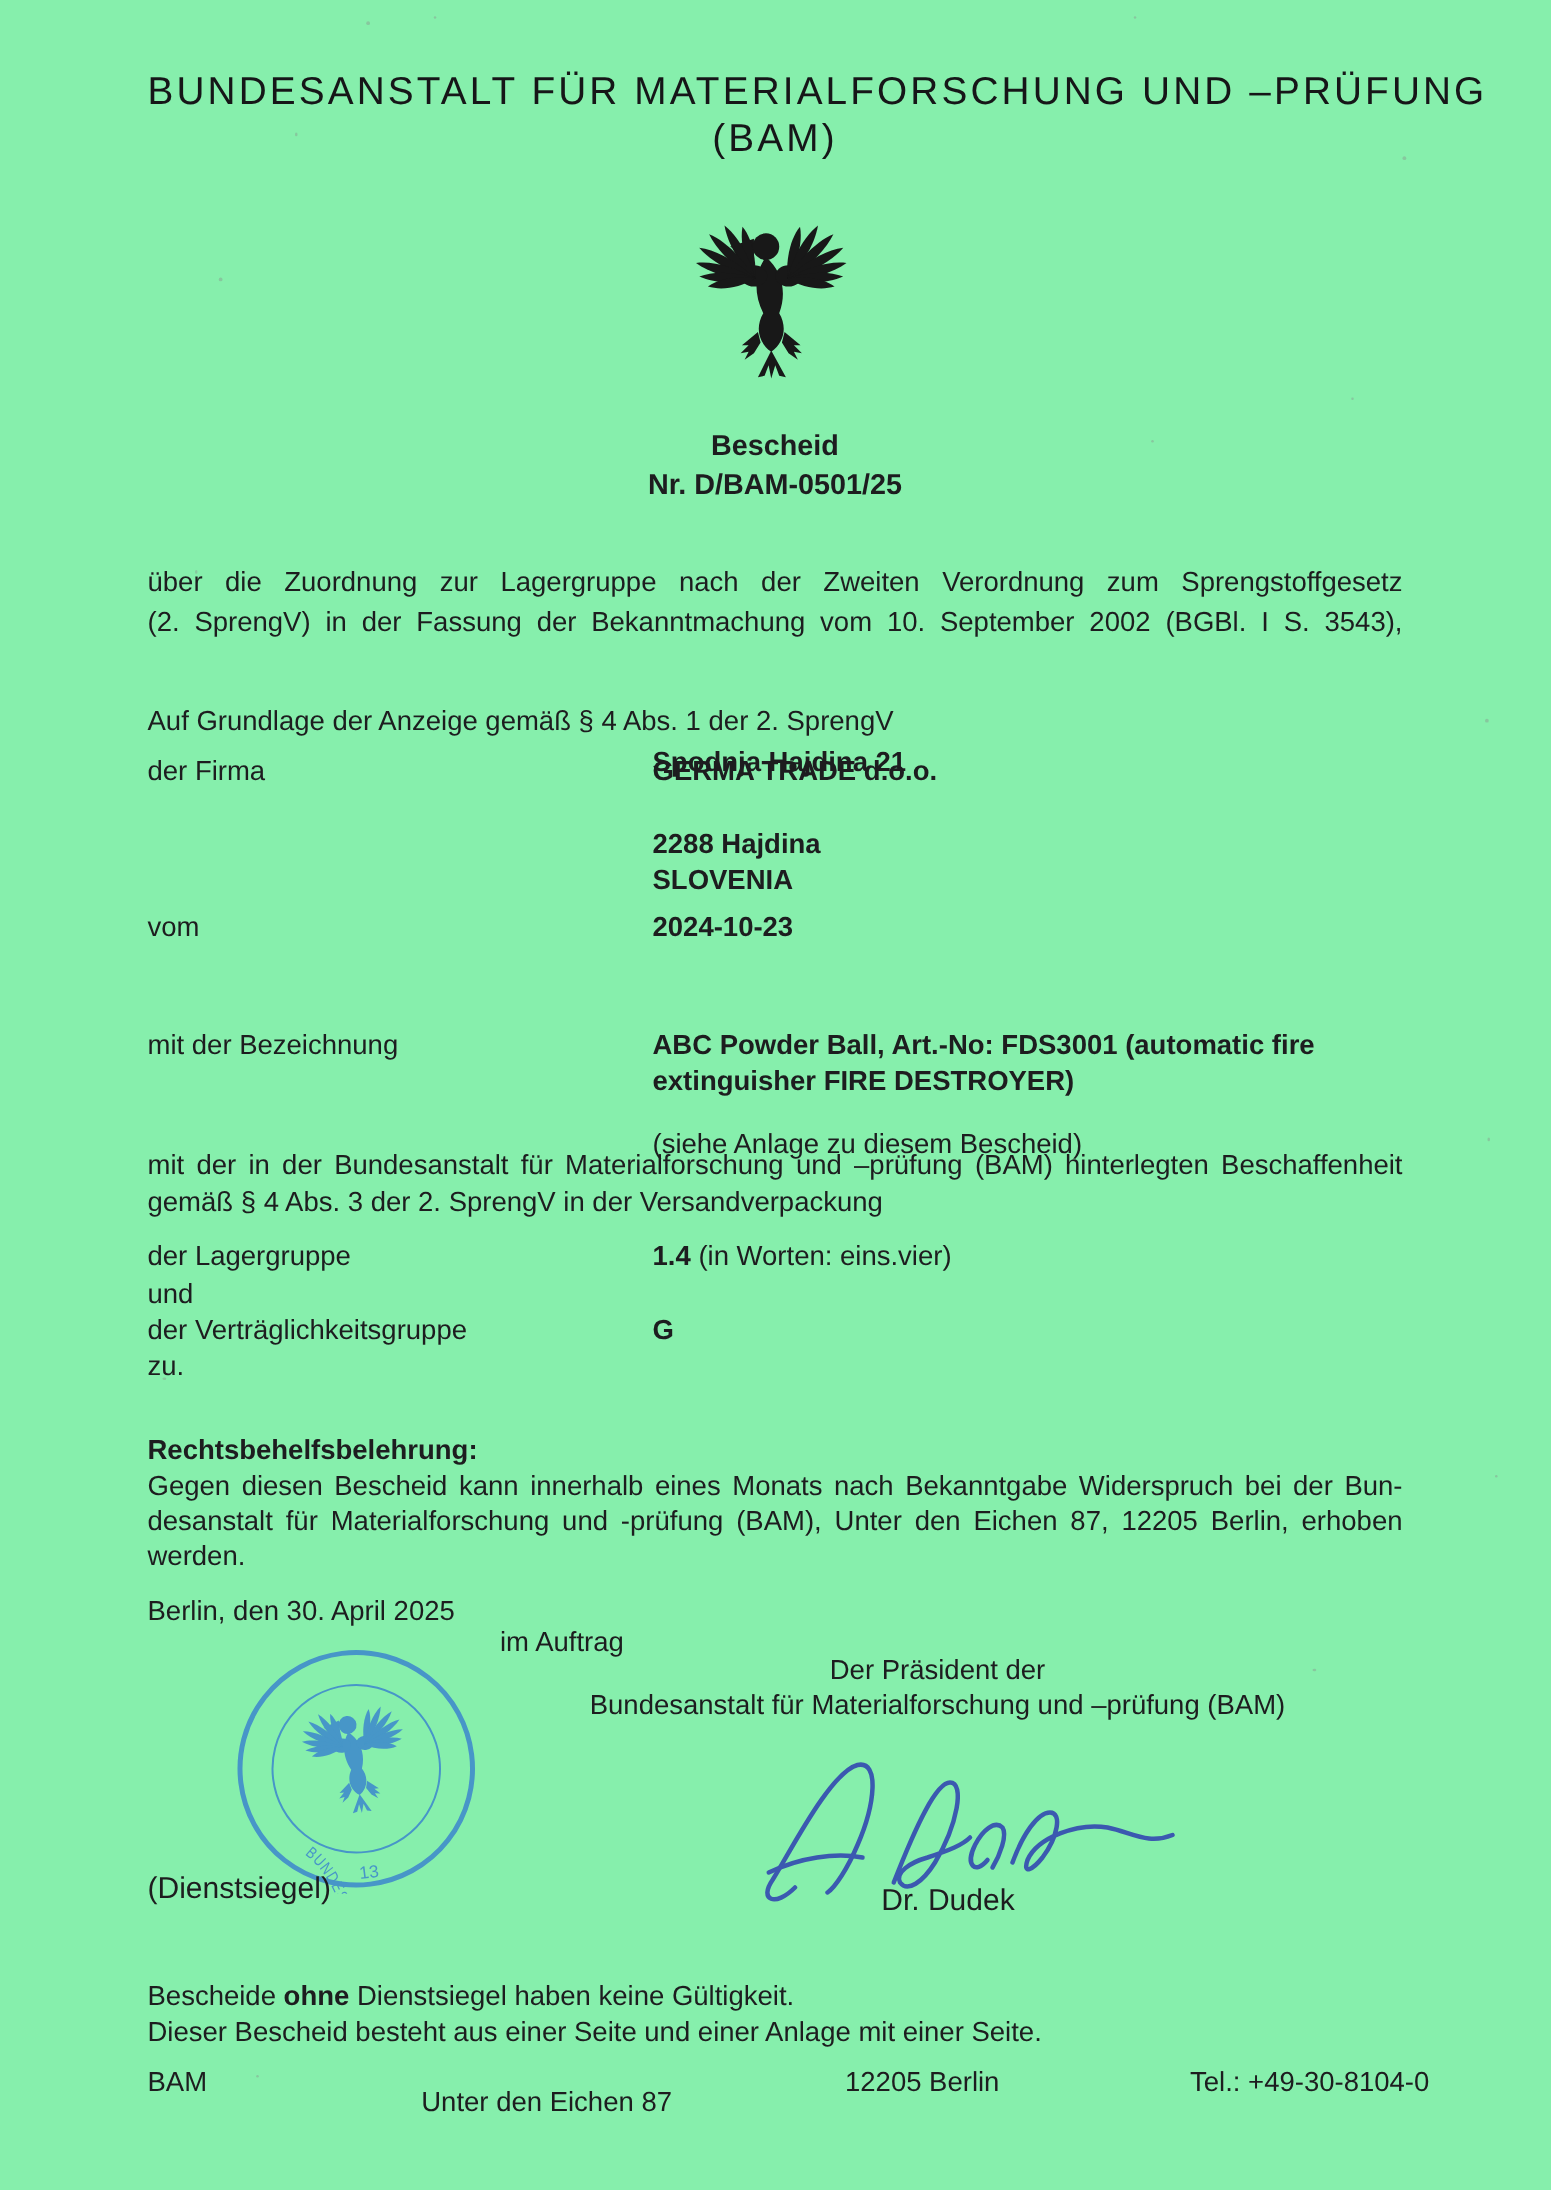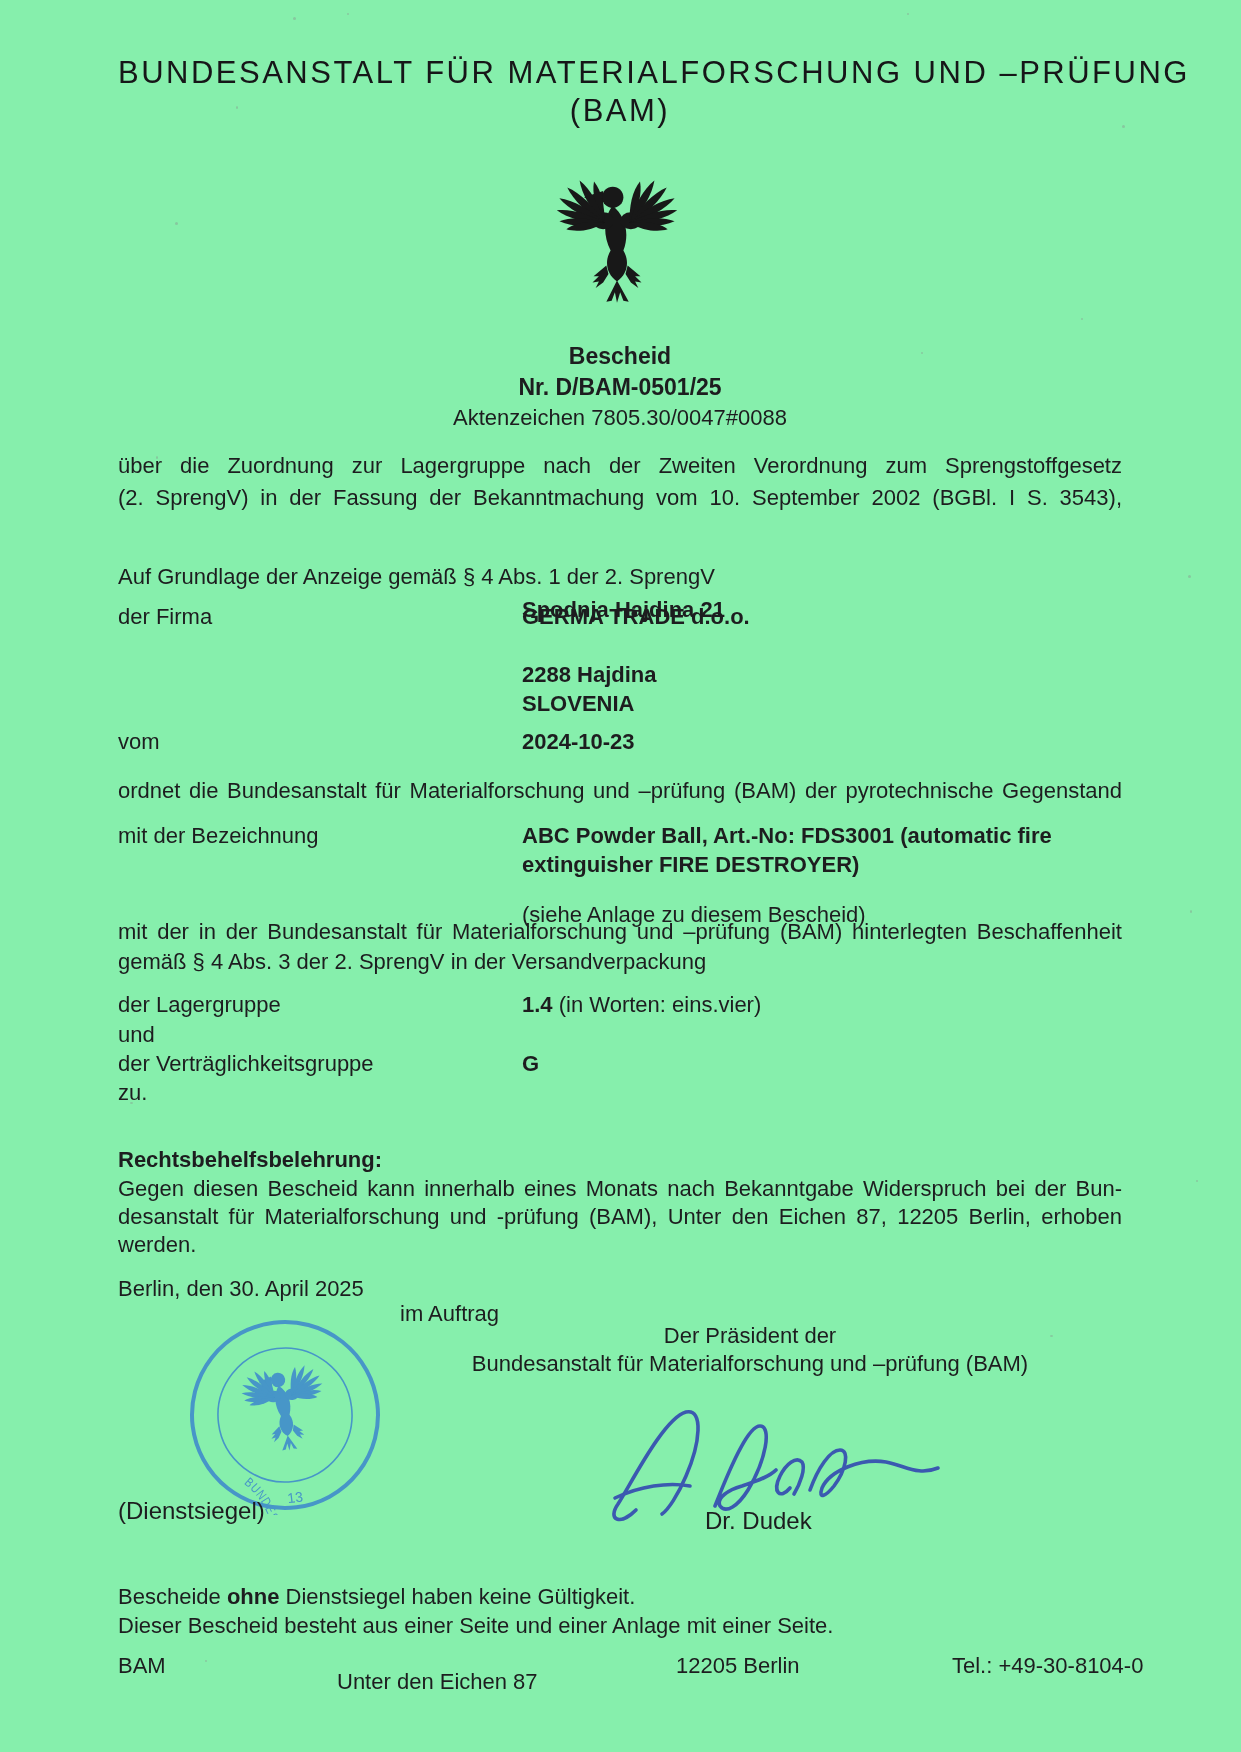--- a/index.html
+++ b/index.html
@@ -85,37 +85,35 @@
 
   <div class="abs ctr title" style="top:55px">BUNDESANSTALT FÜR MATERIALFORSCHUNG UND –PRÜFUNG</div>
   <div class="abs ctr title" style="top:93px">(BAM)</div>
 
   <svg class="abs" style="left:553px;top:176px" width="128" height="130" viewBox="0 0 120 122">
     <use href="#adler" fill="#181818"></use>
   </svg>
 
   <div class="abs ctr b fs23" style="top:342px">Bescheid</div>
   <div class="abs ctr b fs23" style="top:373px">Nr. D/BAM-0501/25</div>
-  <div class="abs ctr fs22" style="top:404px">Aktenzeichen 7805.30/0047#0088</div>
 
   <div class="jline" style="top:452px">über die Zuordnung zur Lagergruppe nach der Zweiten Verordnung zum Sprengstoffgesetz</div>
   <div class="jline" style="top:484px">(2. SprengV) in der Fassung der Bekanntmachung vom 10. September 2002 (BGBl. I S. 3543),</div>
 
   <div class="nline" style="top:563px">Auf Grundlage der Anzeige gemäß § 4 Abs. 1 der 2. SprengV</div>
 
   <div class="lbl" style="top:603px">der Firma</div>
   <div class="val b" style="top:603px">GERMA TRADE d.o.o.</div>
   <div class="val b" style="top:596px">Spodnja Hajdina 21</div>
   <div class="val b" style="top:661px">2288 Hajdina</div>
   <div class="val b" style="top:690px">SLOVENIA</div>
 
   <div class="lbl" style="top:728px">vom</div>
   <div class="val b" style="top:728px">2024-10-23</div>
 
-  <div class="jline" style="top:777px">ordnet die Bundesanstalt für Materialforschung und –prüfung (BAM) der pyrotechnische Gegenstand</div>
 
   <div class="lbl" style="top:822px">mit der Bezeichnung</div>
   <div class="val b" style="top:822px">ABC Powder Ball, Art.-No: FDS3001 (automatic fire</div>
   <div class="val b" style="top:851px">extinguisher FIRE DESTROYER)</div>
   <div class="val" style="top:901px">(siehe Anlage zu diesem Bescheid)</div>
 
   <div class="jline" style="top:918px">mit der in der Bundesanstalt für Materialforschung und –prüfung (BAM) hinterlegten Beschaffenheit</div>
   <div class="nline" style="top:948px">gemäß § 4 Abs. 3 der 2. SprengV in der Versandverpackung</div>
 
   <div class="lbl" style="top:991px">der Lagergruppe</div>

